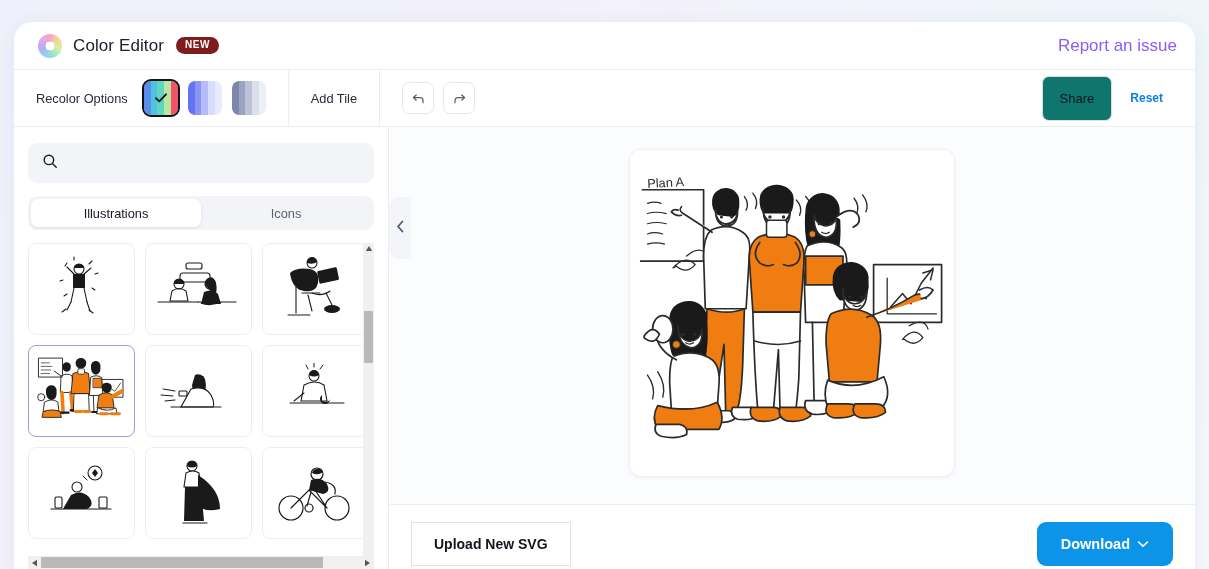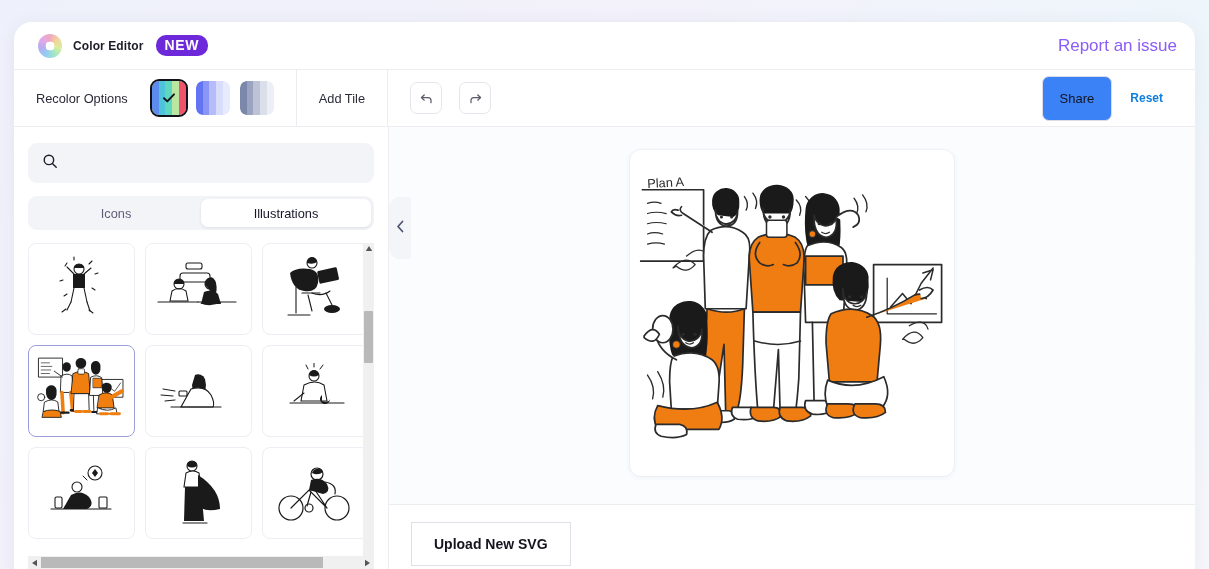--- a/index.html
+++ b/index.html
@@ -34,28 +34,28 @@
   }
   .logo-wheel {
     width: 24px; height: 24px; border-radius: 50%;
     background:
       radial-gradient(circle at 50% 50%, #ffffff 0 26%, transparent 27%),
       conic-gradient(#f0a8c0, #f3d79a, #d8eea0, #9fe6c8, #93cdf2, #b4aef0, #e3a8e8, #f0a8c0);
     flex: 0 0 auto;
     margin-left: 14px;
   }
   .app-title {
-    font-size: 12px; font-weight: bold; color: #1c1c28;
+    font-size: 17px; font-weight: normal; color: #1c1c28;
     margin-left: 11px; letter-spacing: .1px;
   }
   .badge-new {
     margin-left: 12px;
-    background: #6d28d9;
+    background: #7f1d1d;
     color: #ffffff;
-    font-size: 14px; font-weight: bold;
+    font-size: 10px; font-weight: bold;
     letter-spacing: .6px;
     padding: 3px 9px 4px;
     border-radius: 10px;
     line-height: 1;
   }
   .report-link {
     margin-left: auto;
     font-size: 17px; color: #8b5cf6;
     cursor: pointer;
   }
@@ -65,21 +65,20 @@
     height: 57px;
     display: flex; align-items: center;
     border-bottom: 1px solid #ececf1;
     padding: 0 18px 0 0;
     position: relative;
   }
   .tb-group {
     display: flex; align-items: center;
     height: 100%;
     padding: 0 22px;
-    gap: 8px;
   }
   .tb-group.divider-r { border-right: 1px solid #ececf1; }
   .tb-label {
     font-size: 12.8px; color: #2a2a38; font-weight: 500;
     white-space: nowrap;
   }
   .swatches { display: flex; align-items: center; gap: 10px; margin-left: 16px; }
   .swatch {
     width: 34px; height: 34px;
     border-radius: 7px;
@@ -116,21 +115,21 @@
     border-radius: 7px;
     background: #fff;
     display: flex; align-items: center; justify-content: center;
     cursor: pointer;
     margin-right: 9px;
   }
   .icon-btn svg { display: block; }
 
   .tb-right { margin-left: auto; display: flex; align-items: center; gap: 4px; }
   .btn-share {
-    border: 1px solid #dcdce6; background: #3b82f6;
+    border: 1px solid #dcdce6; background: #0f766e;
     border-radius: 7px;
     font-size: 13px; font-weight: 500; color: #14141f;
     padding: 14px 17px;
     cursor: pointer;
     font-family: inherit;
   }
   .btn-reset {
     background: none; border: none;
     font-size: 12px; font-weight: bold; color: #0f7ede;
     padding: 8px 14px;
@@ -395,22 +394,22 @@
       <div class="search-box">
         <span>
           <svg width="16" height="16" viewBox="0 0 18 18">
               <circle cx="7.8" cy="7.8" r="5.3" fill="none" stroke="#1d1d2b" stroke-width="1.6"></circle>
               <path d="M11.7 11.7 L16 16" stroke="#1d1d2b" stroke-width="1.6" stroke-linecap="round"></path>
             </svg>
         </span>
       </div>
 
       <div class="tabs">
+        <div class="tab active">Illustrations</div>
         <div class="tab">Icons</div>
-        <div class="tab active">Illustrations</div>
       </div>
 
       <div class="thumbs-wrap">
         <div class="thumbs-grid">
 
           <div class="thumb">
             <svg width="74" height="70" viewBox="0 0 74 70">
               <g stroke="#1a1a1a" stroke-width="1.1" fill="none" stroke-linecap="round">
                 <path d="M20 12 l2 -3 M29 6 l0 -3 M44 10 l3 -3 M50 20 l3 -1 M18 26 l-3 1 M47 34 l3 2 M22 40 l-3 2"></path>
                 <circle cx="34" cy="15" r="5"></circle>
@@ -718,17 +717,25 @@
               <path d="M22 284 q40 10 70 -4 q10 18 2 32 h-72 q-8 -14 0 -28z" fill="#ef7d11" stroke="#2b2b2b"></path>
               <path d="M20 306 q-4 10 6 14 q18 4 30 -2 q2 -10 -8 -12z" fill="#fff"></path>
             </g>
           </svg>
 
         </div>
       </div>
 
       <div class="bottom-bar">
         <button class="btn-upload">Upload New SVG</button>
+        <button class="btn-download">
+          <span>Download</span>
+          <span class="caret">
+            <svg width="12" height="8" viewBox="0 0 12 8">
+                <path d="M1.5 2 L6 6.2 L10.5 2" fill="none" stroke="#ffffff" stroke-width="1.6" stroke-linecap="round" stroke-linejoin="round"></path>
+              </svg>
+          </span>
+        </button>
       </div>
     </div>
 
   </div>
 </div>
 
 </body></html>

